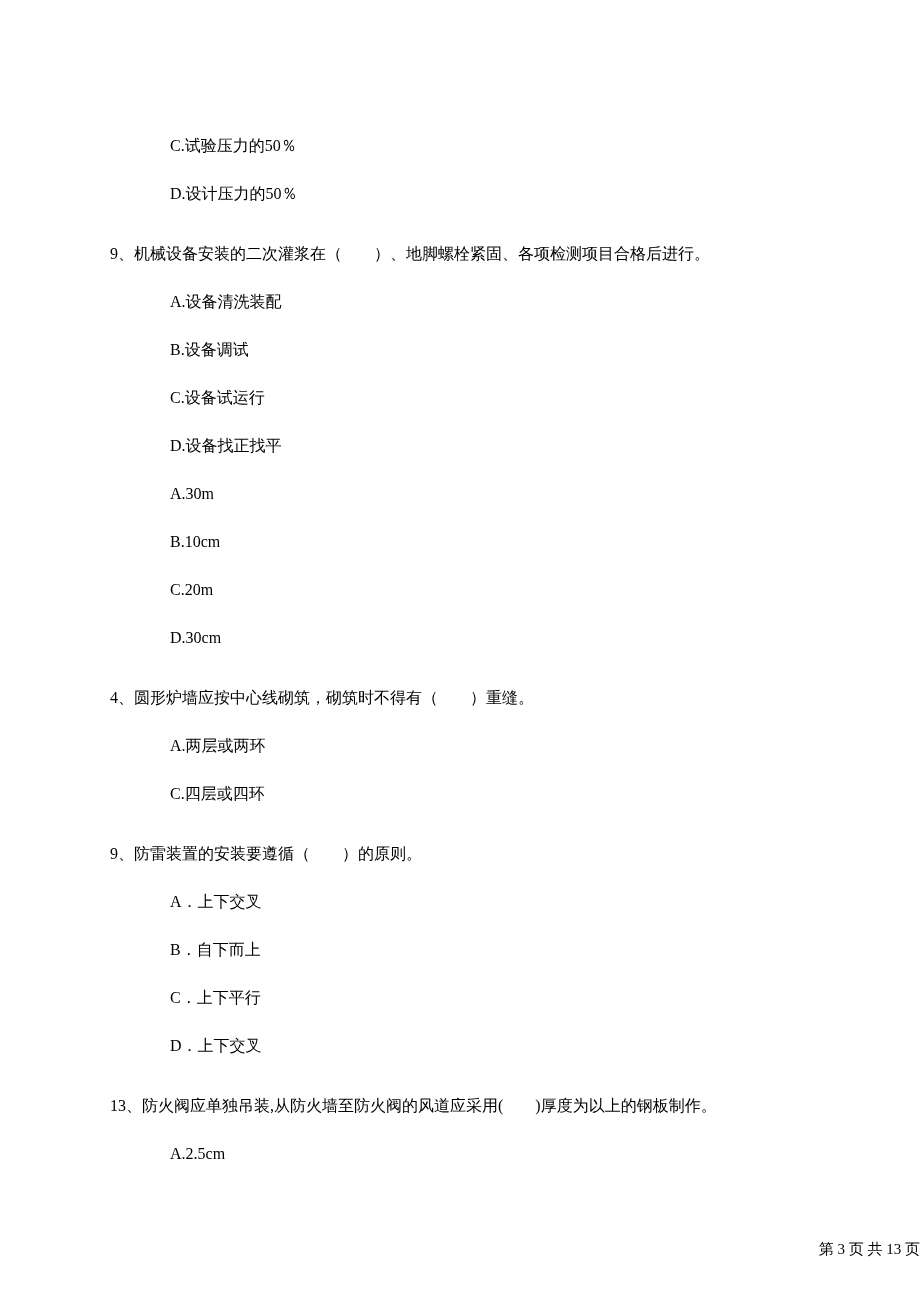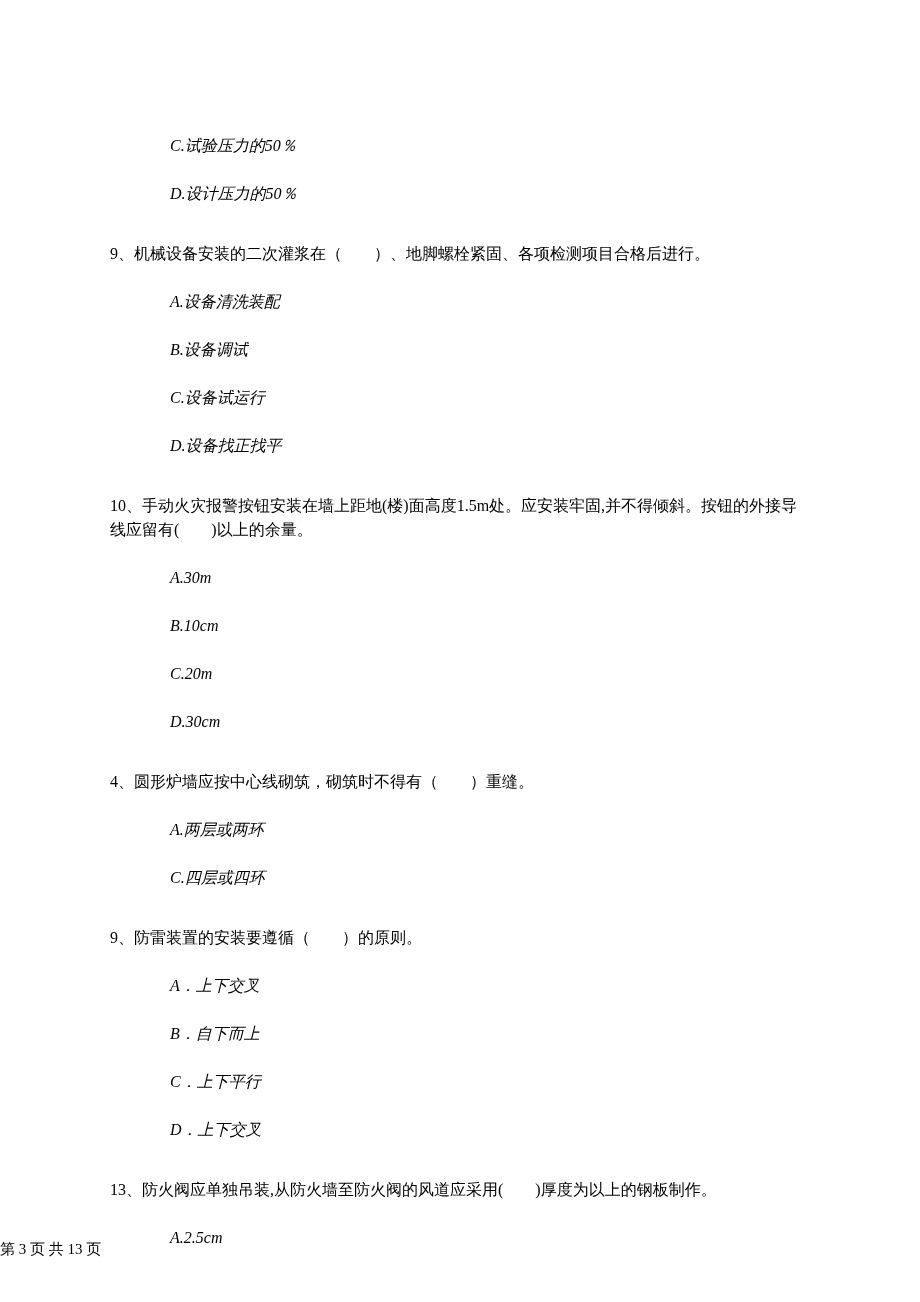--- a/index.html
+++ b/index.html
@@ -18,51 +18,49 @@
     padding: 110px 110px 40px 110px;
     position: relative;
   }
   .content {
     line-height: 24px;
   }
   .option {
     margin-left: 60px;
     margin-top: 24px;
     margin-bottom: 24px;
-    font-style: italic;
   }
   .question {
     margin-top: 36px;
     margin-bottom: 24px;
   }
   .footer {
     position: absolute;
     bottom: 42px;
     left: 0;
     width: 100%;
-    text-align: left;
+    text-align: right;
     font-size: 15px;
   }
 </style>
 </head>
 <body>
 
 <div class="page">
   <div class="content">
 
     <div class="option">C.试验压力的50％</div>
     <div class="option">D.设计压力的50％</div>
 
     <div class="question">9、机械设备安装的二次灌浆在（　　）、地脚螺栓紧固、各项检测项目合格后进行。</div>
     <div class="option">A.设备清洗装配</div>
     <div class="option">B.设备调试</div>
     <div class="option">C.设备试运行</div>
     <div class="option">D.设备找正找平</div>
 
-    <div class="question">10、手动火灾报警按钮安装在墙上距地(楼)面高度1.5m处。应安装牢固,并不得倾斜。按钮的外接导线应留有(　　)以上的余量。</div>
     <div class="option">A.30m</div>
     <div class="option">B.10cm</div>
     <div class="option">C.20m</div>
     <div class="option">D.30cm</div>
 
     <div class="question">4、圆形炉墙应按中心线砌筑，砌筑时不得有（　　）重缝。</div>
     <div class="option">A.两层或两环</div>
     <div class="option">C.四层或四环</div>
 
     <div class="question">9、防雷装置的安装要遵循（　　）的原则。</div>

